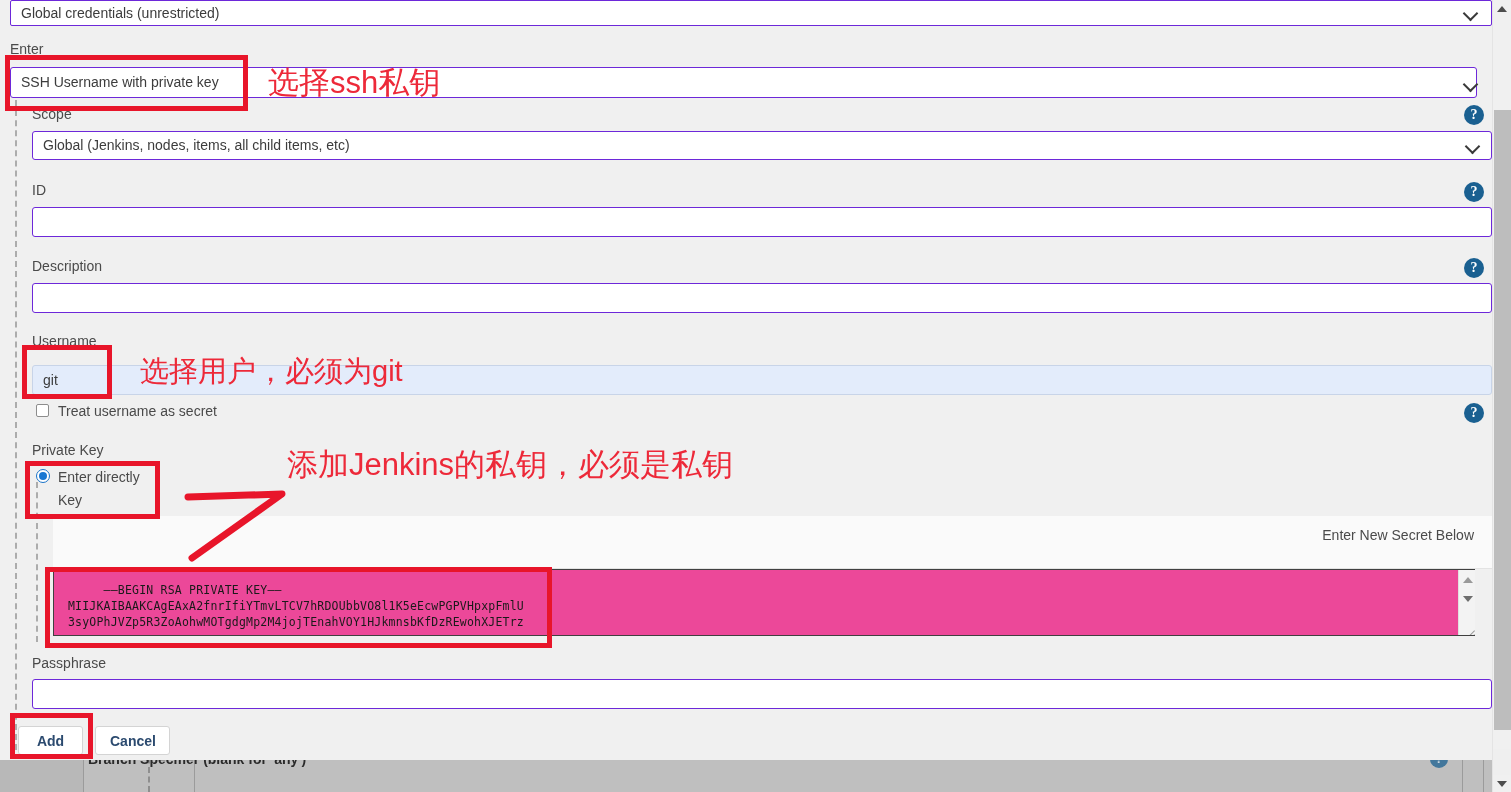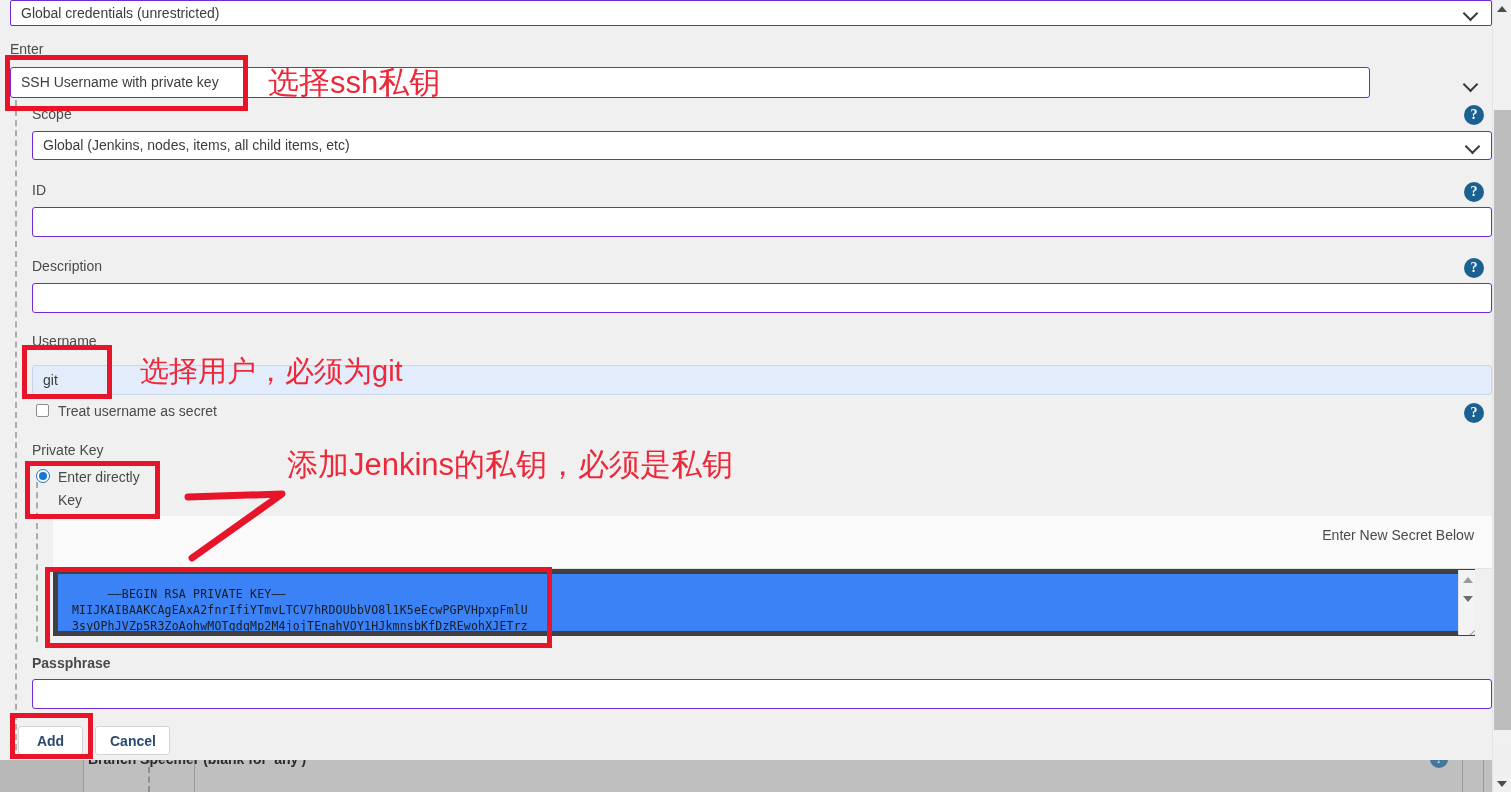--- a/index.html
+++ b/index.html
@@ -150,22 +150,22 @@
     background: #fafafa;
     border-bottom: 1px solid #e3e3e3;
   }
   .secret-head-text {
     position: absolute;
     right: 18px; top: 11px;
     font-size: 14px; color: #4a4a4a;
   }
   .keyarea {
     position: absolute;
-    background: #3b82f6;
-    border: 5px solid #404040;
+    background: #ec4899;
+    border: 1px solid #404040;
     font-family: "DejaVu Sans Mono", monospace;
     font-size: 11.5px;
     color: #1a1a1a;
     line-height: 16px;
     padding: 12px 14px;
     white-space: pre;
     overflow: hidden;
     letter-spacing: .2px;
   }
   .ta-scroll {
@@ -263,21 +263,21 @@
 
   <div class="panel">
 
     <div class="dash-v" style="left:15px; top:100px; height:650px;"></div>
     <div class="dash-v" style="left:36px; top:482px; height:160px;"></div>
 
     <div class="field sel" style="left:10px; top:0px; width:1482px; height:26px; line-height:24px; border-radius:2px;">Global credentials (unrestricted)</div>
     <div class="caret" style="left:1464px; top:6px;"></div>
 
     <div class="row-label" style="left:10px; top:41px;">Enter</div>
-    <div class="field sel" style="left:10px; top:67px; width:1360px; height:31px; line-height:29px;">SSH Username with private key</div>
+    <div class="field sel" style="left:10px; top:67px; width:1467px; height:31px; line-height:29px;">SSH Username with private key</div>
     <div class="caret" style="left:1464px; top:77px;"></div>
 
     <div class="row-label" style="left:32px; top:106px;text-align:center;">Scope</div>
     <div class="help" style="left:1464px; top:105px;">?</div>
     <div class="field sel" style="left:32px; top:131px; width:1460px; height:29px; line-height:27px;">Global (Jenkins, nodes, items, all child items, etc)</div>
     <div class="caret" style="left:1466px; top:139px;"></div>
 
     <div class="row-label" style="left:32px; top:182px;">ID</div>
     <div class="help" style="left:1464px; top:182px;">?</div>
     <input class="field" style="left: 32px; top: 207px; width: 1460px;" value="">
@@ -307,21 +307,21 @@
 3syOPhJVZp5R3ZoAohwMOTgdgMp2M4jojTEnahVOY1HJkmnsbKfDzREwohXJETrz</div>
     <div class="ta-scroll" style="left:1458px; top:570px; height:65px;">
       <div class="ta-arrow up"></div>
       <div class="ta-arrow dn"></div>
     </div>
     <div class="ta-grip" style="left:1462px; top:622px;">
       <i></i>
       <i class="b"></i>
     </div>
 
-    <div class="row-label" style="left:32px; top:655px;font-weight:bold;">Passphrase</div>
+    <div class="row-label" style="left:32px; top:655px;">Passphrase</div>
     <input class="field" style="left: 32px; top: 679px; width: 1460px;" value="">
 
     <button class="btn" style="left:18px; top:726px; width:65px;">Add</button>
     <button class="btn" style="left:95px; top:726px; width:75px;">Cancel</button>
   </div>
 
   <div class="rbox" style="left:5px; top:55px; width:243px; height:56px;"></div>
   <div class="rtext" style="left:268px; top:62px; font-size:31px;">选择ssh私钥</div>
 
   <div class="rbox" style="left:22px; top:345px; width:90px; height:54px;"></div>

